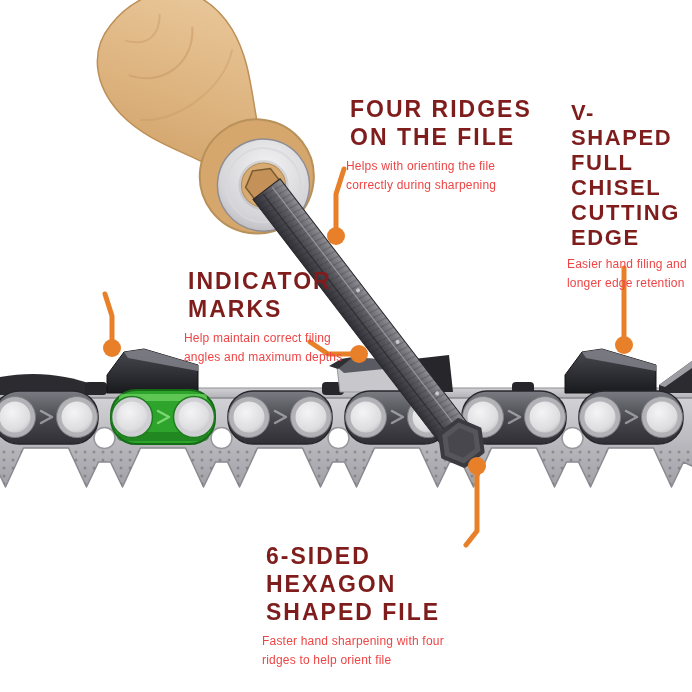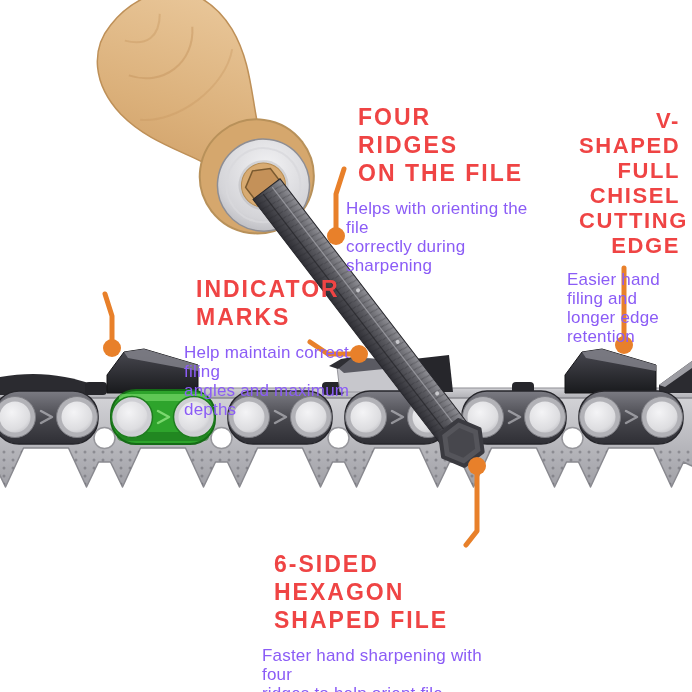--- a/index.html
+++ b/index.html
@@ -1,24 +1,24 @@
 <!DOCTYPE html>
 <html><head>
 <meta charset="utf-8">
 <style>
   html,body{margin:0;padding:0;background:#ffffff;}
   #stage{position:relative;width:692px;height:692px;background:#ffffff;overflow:hidden;
          font-family:"Liberation Sans","DejaVu Sans",sans-serif;}
   #art{position:absolute;left:0;top:0;}
   .callout{position:absolute;}
-  .co-title{margin:12px;font-weight:700;font-size:23px;line-height:28px;letter-spacing:2px;
-            color:#ef4444;white-space:pre-line;}
-  .co-desc{margin:6px 0 0 0;font-size:17px;line-height:19px;letter-spacing:.2px;
-           color:#8b5cf6;white-space:pre-line;}
-  .callout.small .co-title{font-size:22px;line-height:25px;letter-spacing:1.6px;text-align:right;}
+  .co-title{margin:4px;font-weight:700;font-size:23px;line-height:28px;letter-spacing:2px;
+            color:#7f1d1d;white-space:pre-line;}
+  .co-desc{margin:6px 0 0 0;font-size:12px;line-height:19px;letter-spacing:.2px;
+           color:#ef4444;white-space:pre-line;}
+  .callout.small .co-title{font-size:22px;line-height:25px;letter-spacing:1.6px;}
   .callout.small .co-desc{margin-top:5px;}
 </style>
 </head>
 <body>
 
 <div id="stage">
 
 <svg id="art" width="692" height="692" viewBox="0 0 692 692">
   <defs>
     <linearGradient id="gStrap" x1="0" y1="0" x2="0" y2="1">

